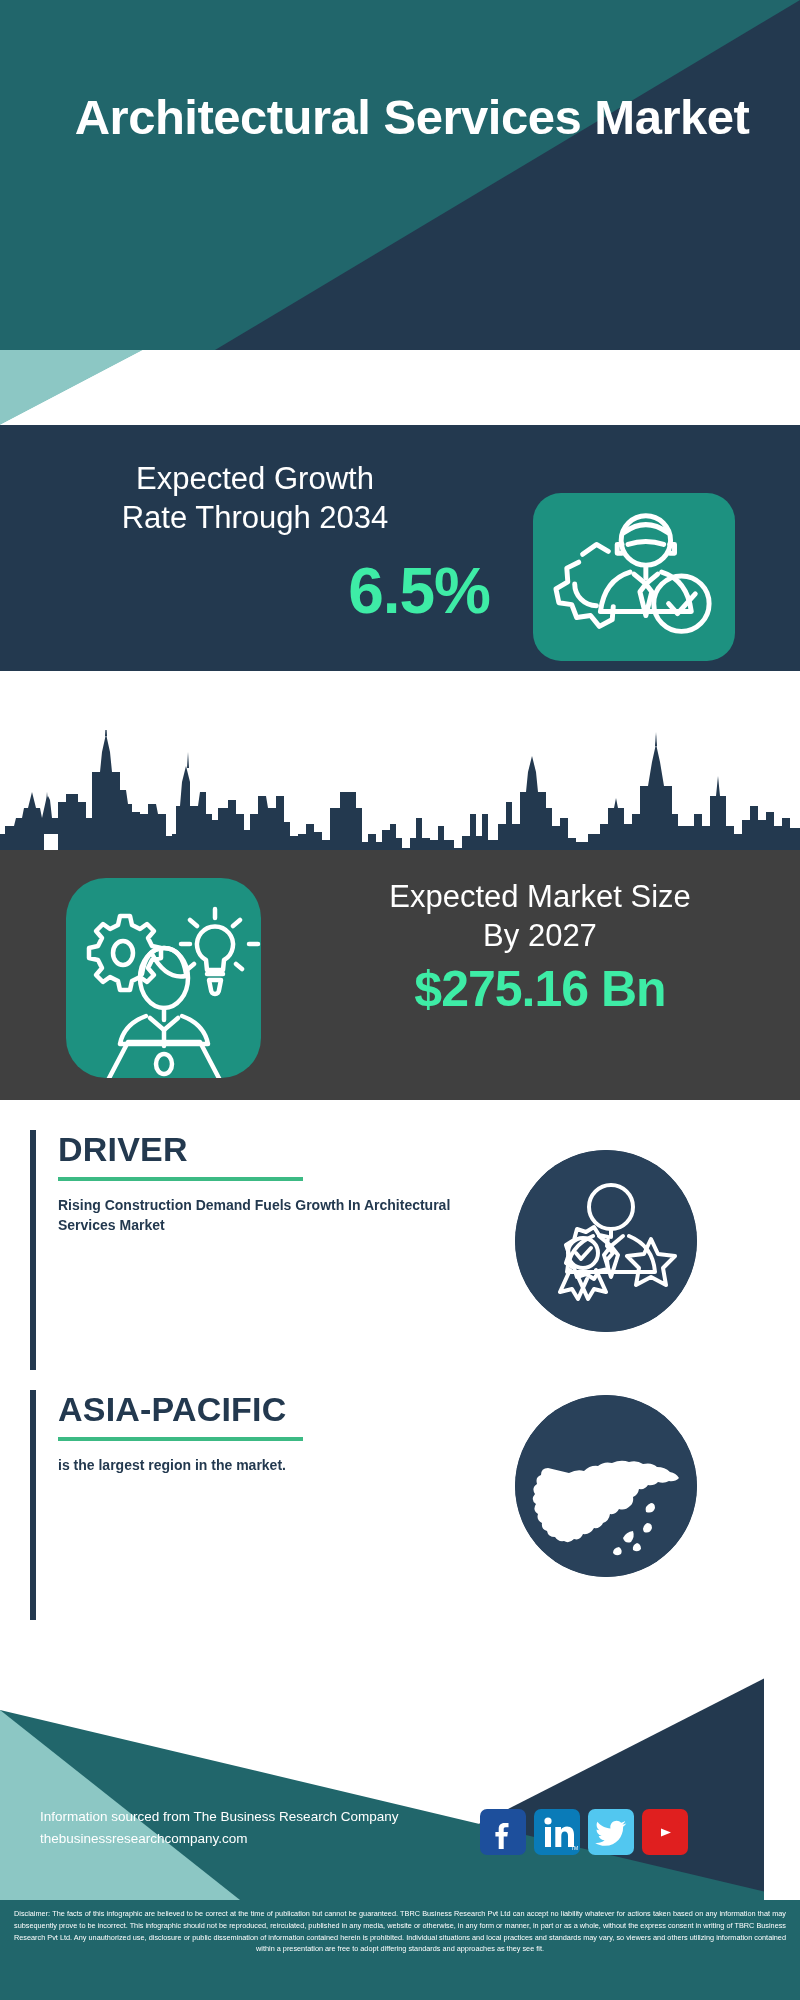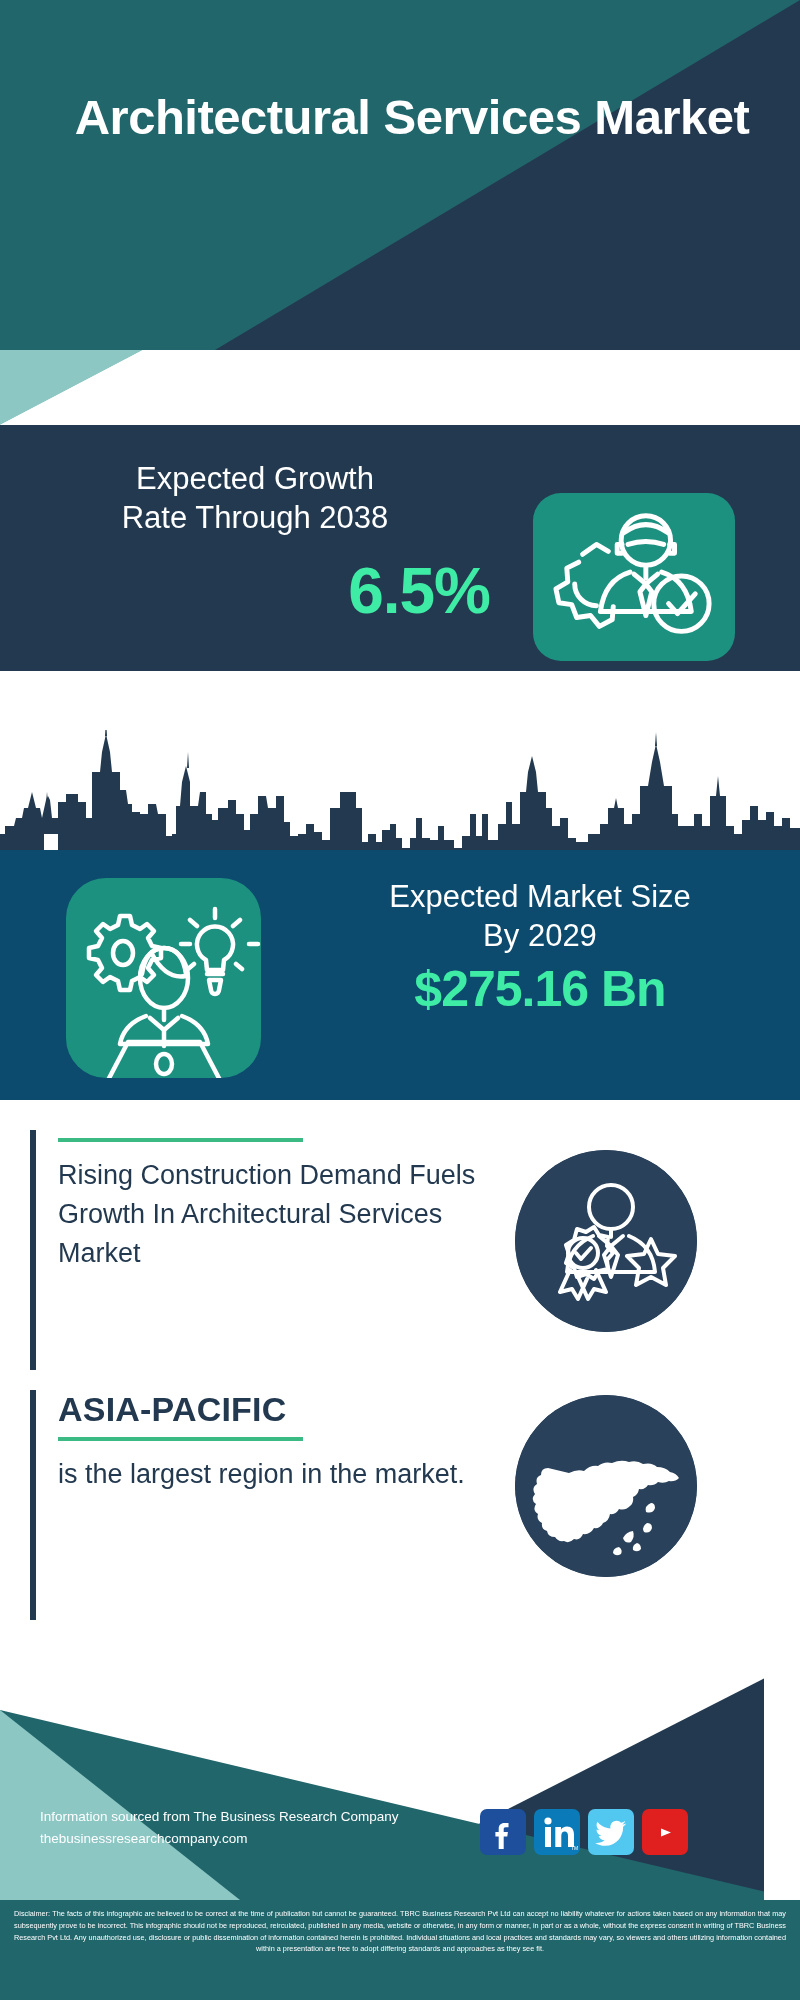--- a/index.html
+++ b/index.html
@@ -57,21 +57,21 @@
   
   .skyline-band {
     position:absolute; left:0; top:695px; width:800px; height:155px;
     background:#ffffff; overflow:hidden;
   }
   .skyline-band svg { position:absolute; left:0; bottom:0; }
 
   
   .stat2 {
     position:absolute; left:0; top:850px; width:800px; height:250px;
-    background:#0c4a6e;
+    background:#404040;
   }
   .stat2-text {
     position:absolute; left:300px; top:28px; width:480px;
     text-align:center; color:#ffffff;
   }
   .stat2-label { font-size:31px; line-height:1.25; font-weight:400; }
   .stat2-value {
     color:#3eeca6; font-size:50px; font-weight:bold; margin-top:4px;
     letter-spacing:-1px;
   }
@@ -79,21 +79,21 @@
 
   
   .content { position:absolute; left:0; top:1100px; width:800px; height:560px; background:#fff; }
   .block { position:absolute; }
   .vbar { position:absolute; left:0; top:0; width:6px; background:#23394f; }
   .blk-title {
     font-size:34px; font-weight:bold; color:#23394f; letter-spacing:0.2px;
   }
   .blk-rule { height:4px; background:#3cba84; width:245px; margin-top:8px; margin-bottom:14px; }
   .blk-body {
-    font-size:27px; font-weight:normal; color:#23394f; line-height:1.45; max-width:430px;
+    font-size:14px; font-weight:bold; color:#23394f; line-height:1.45; max-width:430px;
   }
   .circle-icon {
     position:absolute; background:#29415a; border-radius:50%;
     width:182px; height:182px; overflow:hidden;
   }
 
   
   .footer {
     position:absolute; left:0; top:1660px; width:764px; height:240px; overflow:hidden;
     background:#ffffff;
@@ -133,21 +133,21 @@
 <div class="white-band">
   <svg class="lt-teal-tri" viewBox="0 0 800 75" preserveAspectRatio="none">
     <polygon points="0,0 143,0 0,75" fill="#8cc7c4"></polygon>
     <polygon points="143,0 800,0 800,6 0,75 0,75" fill="#ffffff"></polygon>
   </svg>
 </div>
 
 <div class="stat1">
   <div class="stat1-text">
     <div class="stat1-label">Expected Growth</div>
-    <div class="stat1-label">Rate Through 2038</div>
+    <div class="stat1-label">Rate Through 2034</div>
     <div class="stat1-value">6.5%</div>
   </div>
 
   <div class="icon-box-green ib1">
     <svg viewBox="0 0 200 170" width="202" height="168">
       <g fill="none" stroke="#ffffff" stroke-width="5" stroke-linecap="round" stroke-linejoin="round">
 
         <path d="M48 62 l14 -10 l12 7 M44 70 l-12 6 l1 14 l-12 7 l3 14 l13 2 l5 13 l14 -2
                  l9 11 l13 -7 l1 -13"></path>
         <path d="M40 92 a22 22 0 0 0 22 22"></path>
@@ -259,30 +259,31 @@
 
         <path d="M62 164 h72 l22 42 h-116 z"></path>
         <ellipse cx="98" cy="186" rx="8" ry="10"></ellipse>
         <path d="M36 210 h124 v6 h-124 z"></path>
       </g>
     </svg>
   </div>
 
   <div class="stat2-text">
     <div class="stat2-label">Expected Market Size</div>
-    <div class="stat2-label">By 2029</div>
+    <div class="stat2-label">By 2027</div>
     <div class="stat2-value">$275.16 Bn</div>
   </div>
 </div>
 
 <div class="content">
 
   <div class="block" style="left:30px; top:30px; width:470px; height:240px;">
     <div class="vbar" style="height:240px;"></div>
     <div style="margin-left:28px;">
+      <div class="blk-title">DRIVER</div>
       <div class="blk-rule"></div>
       <div class="blk-body">Rising Construction Demand Fuels Growth In Architectural Services Market</div>
     </div>
   </div>
 
   <div class="circle-icon" style="left:515px; top:50px;">
     <svg viewBox="0 0 182 182" width="182" height="182">
       <circle cx="91" cy="91" r="91" fill="#29415a"></circle>
       <g fill="none" stroke="#ffffff" stroke-width="4" stroke-linecap="round" stroke-linejoin="round">
         <circle cx="96" cy="57" r="22"></circle>

